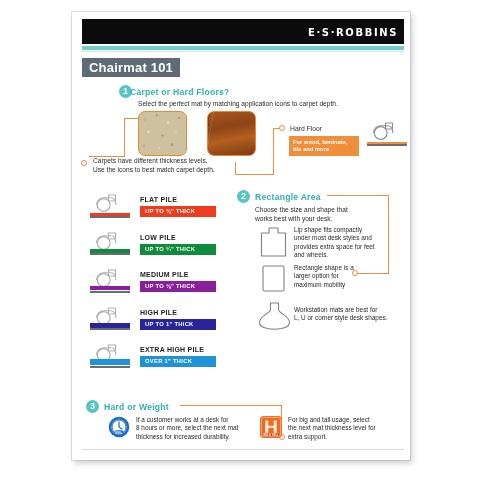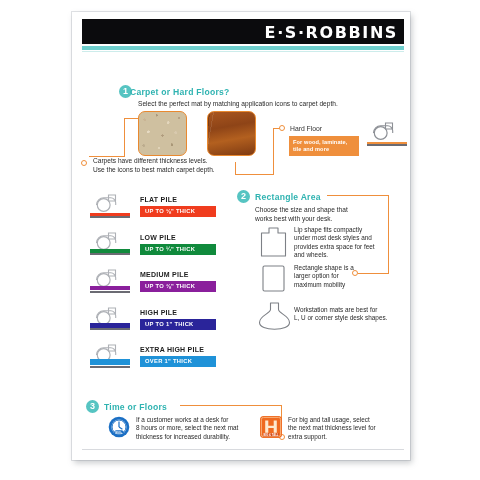--- a/index.html
+++ b/index.html
@@ -18,21 +18,21 @@
     box-shadow:2px 3px 6px rgba(120,125,132,.40), 0 0 0 1px rgba(170,175,182,.35);
   }
 
   
   .blackbar{
     position:absolute;left:10px;top:7px;width:322px;height:25px;
     background:#0b0b0d;
   }
   .logo{
     position:absolute;right:6px;top:50%;transform:translateY(-50%);
-    color:#fff;font-size:16px;font-weight:bold;letter-spacing:1.6px;
+    color:#fff;font-size:10px;font-weight:bold;letter-spacing:1.6px;
     font-family:"DejaVu Sans", sans-serif;
     white-space:nowrap;
   }
   .tealbar{
     position:absolute;left:10px;top:34px;width:322px;height:4px;
     background:#6ecfcd;
   }
   .tealbar2{
     position:absolute;left:10px;top:38.5px;width:322px;height:1.5px;
     background:#cdeceb;
@@ -147,20 +147,21 @@
 <div id="stage">
   <div class="sheet">
 
     <div class="blackbar">
       <div class="logo">E·S·ROBBINS</div>
     </div>
     <div class="tealbar"></div>
     <div class="tealbar2"></div>
 
     <div class="titleband">
+      <div class="title-chip">Chairmat 101</div>
     </div>
 
     <div class="stepnum" style="left:47px;top:73px;">1</div>
     <div class="steptitle" style="left:58px;top:75px;">Carpet or Hard Floors?</div>
     <div class="stepdesc" style="left:66px;top:88px;width:250px;">Select the perfect mat by matching application icons to carpet depth.</div>
 
     <div class="swatch swatch-carpet" style="left:66px;top:99px;"></div>
     <div class="swatch swatch-wood" style="left:135px;top:99px;"></div>
 
     <div class="oline" style="left:52px;top:106px;width:14px;height:1.2px;"></div>
@@ -291,21 +292,21 @@
 
     <div class="shape" style="left:186px;top:290px;">
       <svg width="33" height="28" viewBox="0 0 33 28">
         <path d="M12.5 1 h8 v6.5 c0 4 11 6 11 13 c0 4.5 -6.8 6.7 -15 6.7 c-8.2 0 -15 -2.2 -15 -6.7 c0 -7 11 -9 11 -13 z" fill="none" stroke="#7d8086" stroke-width="1.1" stroke-linejoin="round"></path>
       </svg>
     </div>
     <div class="wsline" style="left:222px;top:294px;width:110px;white-space:pre-line;">Workstation mats are best for
 L, U or corner style desk shapes.</div>
 
     <div class="stepnum" style="left:14px;top:388px;">3</div>
-    <div class="steptitle" style="left:32px;top:390px;">Time or Floors</div>
+    <div class="steptitle" style="left:32px;top:390px;">Hard or Weight</div>
 
     <div class="oline" style="left:108px;top:393px;width:102px;height:1.2px;"></div>
     <div class="oline" style="left:209px;top:393px;width:1.2px;height:30px;"></div>
     <div class="odot" style="left:207px;top:422px;"></div>
 
     <div class="clockicon" style="left:36px;top:404px;">
       <svg width="22" height="22" viewBox="0 0 22 22">
         <circle cx="11" cy="11" r="10.3" fill="#1b6fc4"></circle>
         <circle cx="11" cy="11" r="7.6" fill="#fff"></circle>
         <circle cx="11" cy="11" r="7.0" fill="none" stroke="#1b6fc4" stroke-width="1"></circle>

